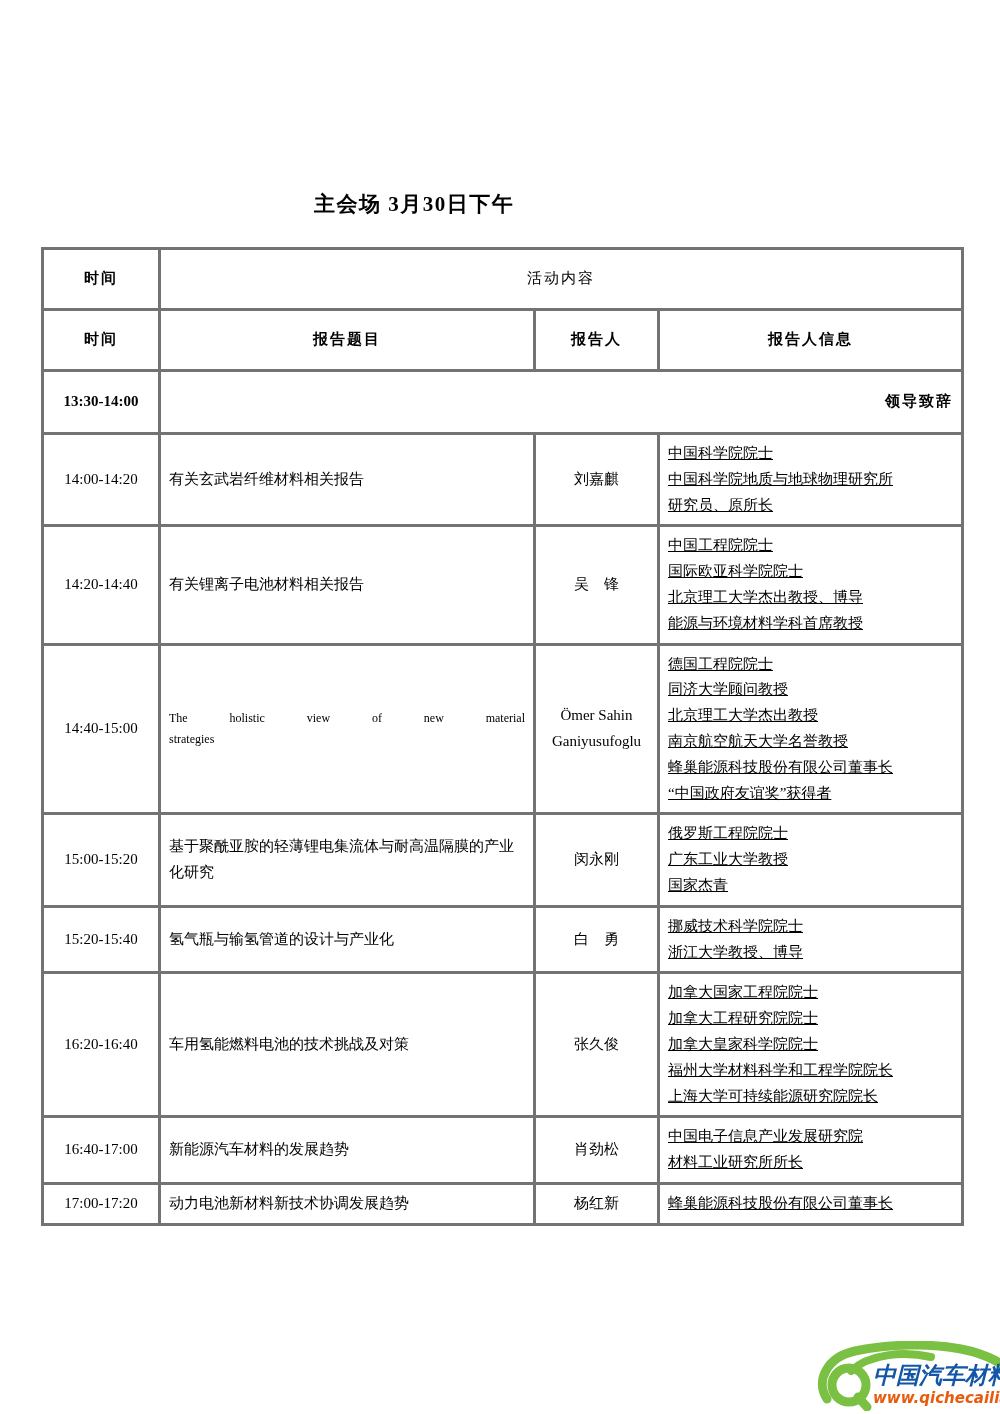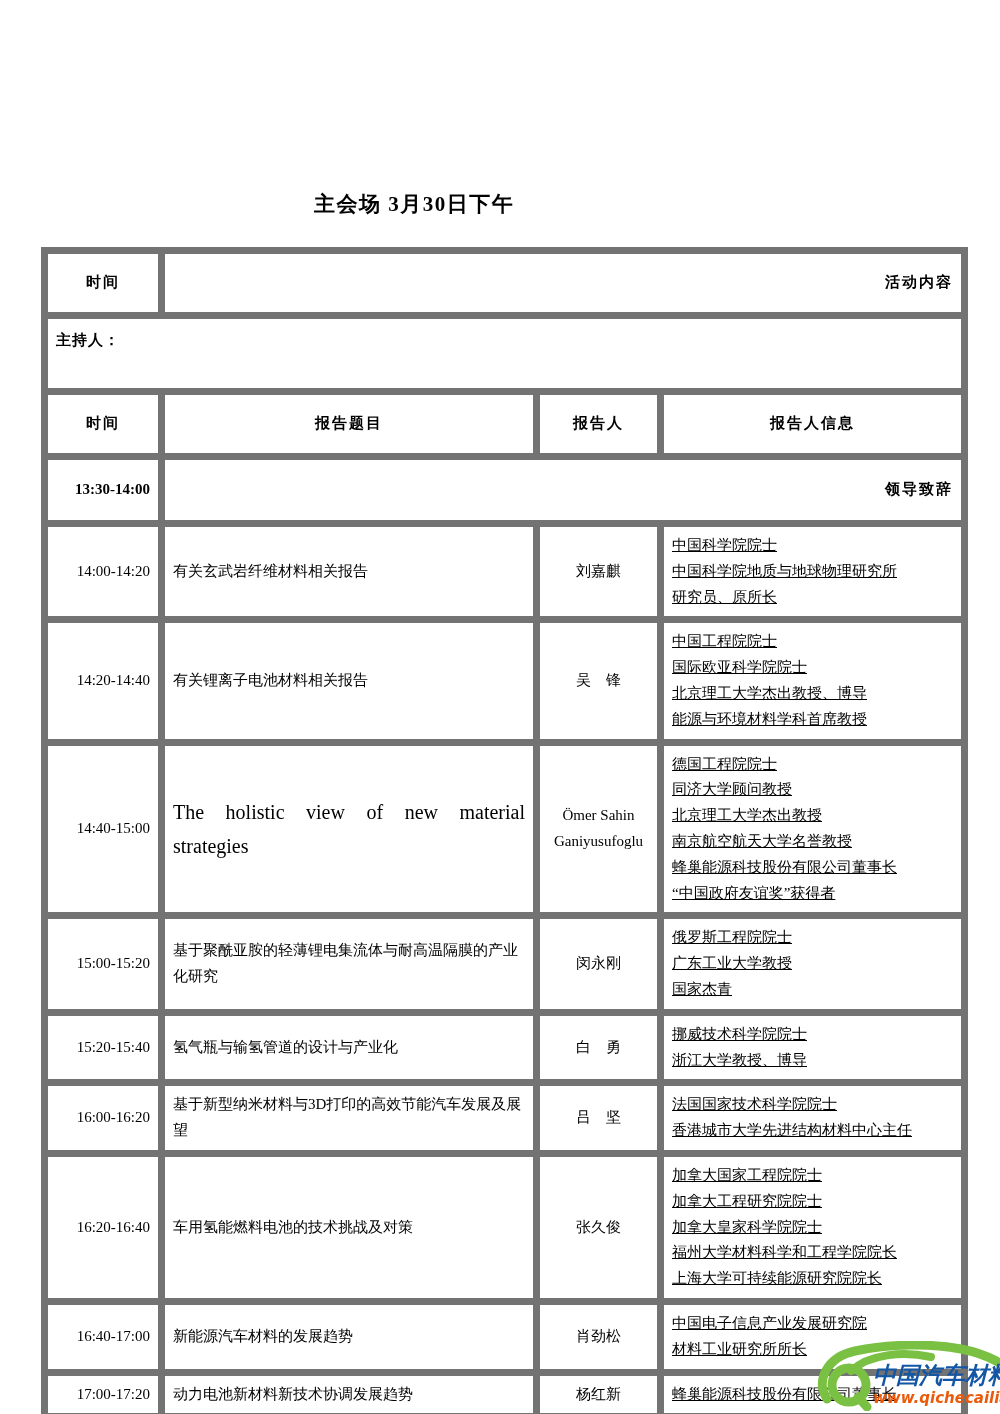--- a/index.html
+++ b/index.html
@@ -37,57 +37,57 @@
   
   .sched-table {
     position: absolute;
     top: 247px;
     left: 41px;
     width: 920px;
     border-collapse: collapse;
     table-layout: fixed;
   }
   .sched-table td {
-    border: 7px solid #737373;
+    border: 3px solid #737373;
     padding: 6px 8px;
     font-size: 15px;
     line-height: 1.72;
     vertical-align: middle;
     font-family: "Liberation Serif", "DejaVu Serif", serif;
   }
 
   col.c-time   { width: 117px; }
   col.c-title  { width: 375px; }
   col.c-spk    { width: 124px; }
   col.c-info   { width: 304px; }
 
   
   .hdr {
     text-align: center;
     font-weight: bold;
     letter-spacing: 2px;
     height: 46px;
   }
   .hdr-activity {
-    text-align: right;
-    font-weight: bold;
+    text-align: center;
+    font-weight: normal;
     letter-spacing: 2px;
     height: 46px;
   }
   .host-row td {
     height: 54px;
     vertical-align: top;
     padding-top: 9px;
     font-weight: bold;
     letter-spacing: 1px;
   }
 
   
   .time {
-    text-align: right;
+    text-align: center;
     white-space: nowrap;
     font-size: 14.5px;
   }
   .time.b { font-weight: bold; }
 
   
   .banner {
     text-align: right;
     font-weight: bold;
     letter-spacing: 2px;
@@ -96,21 +96,21 @@
 
   
   .rtitle {
     text-align: left;
     font-size: 15px;
   }
   .rtitle.just {
     text-align: justify;
     text-align-last: left;
     font-family: "Liberation Serif", "DejaVu Serif", serif;
-    font-size: 20px;
+    font-size: 12px;
     border-radius: 25px;
   }
   .rtitle.just .ln1 {
     display: block;
     text-align: justify;
     text-align-last: justify;
   }
   .rtitle.just .ln2 { display: block; }
 
   
@@ -153,23 +153,20 @@
         <col class="c-spk">
         <col class="c-info">
     </colgroup>
     <tbody>
 
       <tr>
         <td class="hdr">时间</td>
         <td class="hdr-activity" colspan="3">活动内容</td>
       </tr>
 
-      <tr class="host-row">
-        <td colspan="4">主持人：</td>
-      </tr>
 
       <tr>
         <td class="hdr">时间</td>
         <td class="hdr">报告题目</td>
         <td class="hdr">报告人</td>
         <td class="hdr">报告人信息</td>
       </tr>
 
       <tr>
         <td class="time b">13:30-14:00</td>
@@ -234,29 +231,20 @@
         <td class="time">15:20-15:40</td>
         <td class="rtitle">氢气瓶与输氢管道的设计与产业化</td>
         <td class="spk">白　勇</td>
         <td class="info">
           <div>挪威技术科学院院士</div>
           <div>浙江大学教授、博导</div>
         </td>
       </tr>
 
 
-      <tr>
-        <td class="time">16:00-16:20</td>
-        <td class="rtitle">基于新型纳米材料与3D打印的高效节能汽车发展及展望</td>
-        <td class="spk">吕　坚</td>
-        <td class="info">
-          <div>法国国家技术科学院院士</div>
-          <div>香港城市大学先进结构材料中心主任</div>
-        </td>
-      </tr>
 
       <tr>
         <td class="time">16:20-16:40</td>
         <td class="rtitle">车用氢能燃料电池的技术挑战及对策</td>
         <td class="spk">张久俊</td>
         <td class="info">
           <div>加拿大国家工程院院士</div>
           <div>加拿大工程研究院院士</div>
           <div>加拿大皇家科学院院士</div>
           <div>福州大学材料科学和工程学院院长</div>

